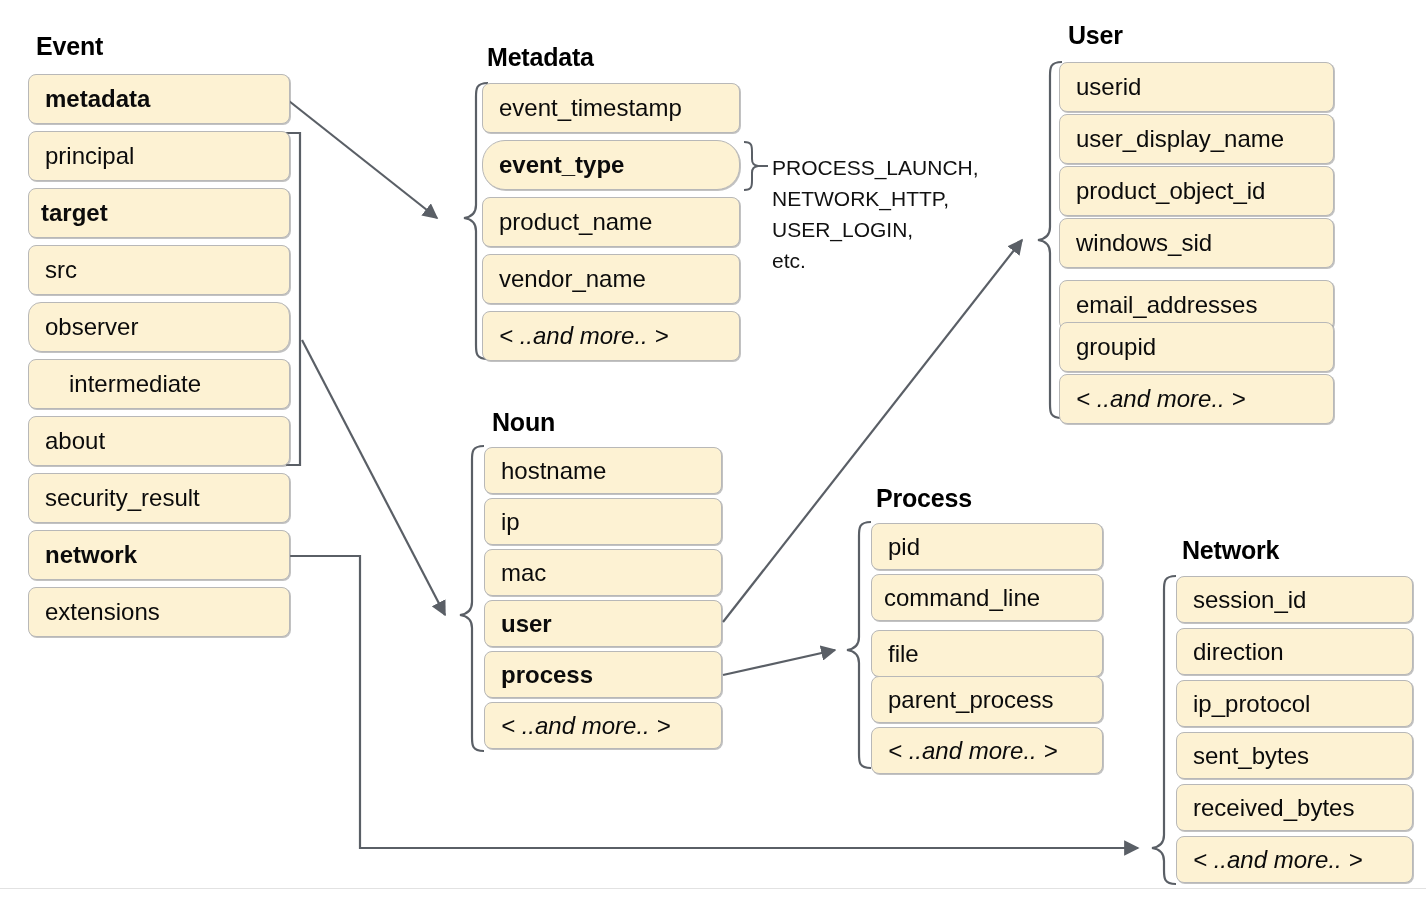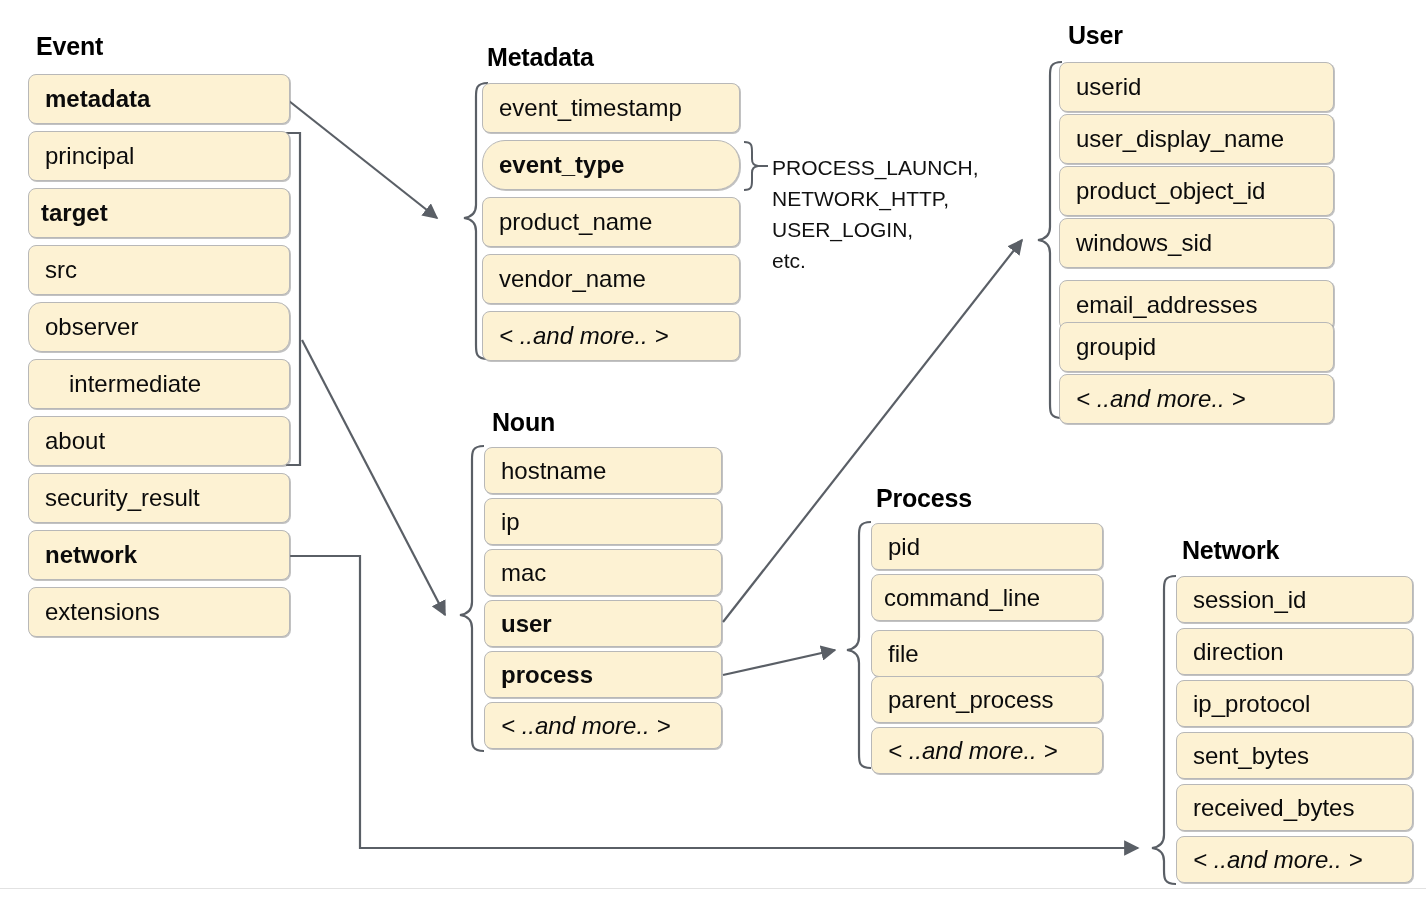--- a/index.html
+++ b/index.html
@@ -194,21 +194,21 @@
     <div class="field-box" style="left:484px; top:498px; width:238px; height:47px;">ip</div>
     <div class="field-box" style="left:484px; top:549px; width:238px; height:47px;">mac</div>
     <div class="field-box bold" style="left:484px; top:600px; width:238px; height:47px;">user</div>
     <div class="field-box bold" style="left:484px; top:651px; width:238px; height:47px;">process</div>
     <div class="field-box more" style="left:484px; top:702px; width:238px; height:47px;">&lt; ..and more.. &gt;</div>
   </div>
 
   <div class="group">
     <div class="group-title" style="left:876px; top:484px;">Process</div>
 
-    <div class="field-box" style="left:871px; top:523px; width:232px; height:47px;border-radius:7px;">pid</div>
+    <div class="field-box" style="left:871px; top:523px; width:232px; height:47px;">pid</div>
     <div class="field-box" style="left:871px; top:574px; width:232px; height:47px;padding-left:12px;">command_line</div>
     <div class="field-box" style="left:871px; top:630px; width:232px; height:47px;">file</div>
     <div class="field-box" style="left:871px; top:676px; width:232px; height:47px;">parent_process</div>
     <div class="field-box more" style="left:871px; top:727px; width:232px; height:47px;">&lt; ..and more.. &gt;</div>
   </div>
 
   <div class="group">
     <div class="group-title" style="left:1182px; top:536px;">Network</div>
 
     <div class="field-box" style="left:1176px; top:576px; width:237px; height:47px;">session_id</div>

